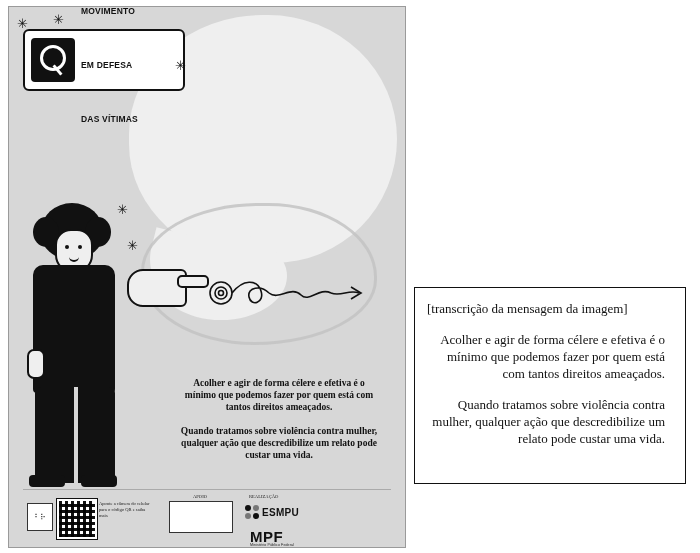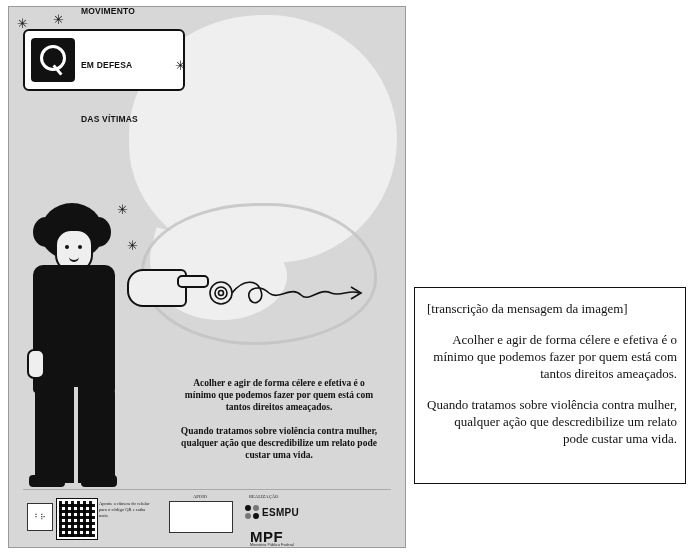--- a/index.html
+++ b/index.html
@@ -280,21 +280,21 @@
   
   .transcription {
     position: absolute;
     left: 414px;
     top: 287px;
     width: 272px;
     height: 197px;
     background: #ffffff;
     border: 1px solid #111;
     box-sizing: border-box;
-    padding: 12px 8px 10px 12px;
+    padding: 12px 20px 10px 12px;
     font-family: "Liberation Serif", serif;
     font-size: 13px;
     line-height: 17px;
     color: #111;
   }
   .tr-head { text-align: left; margin-bottom: 14px; }
   .tr-p { text-align: right; margin: 0 0 14px 0; }
   .tr-p:last-child { margin-bottom: 0; }
 </style>
 </head>

